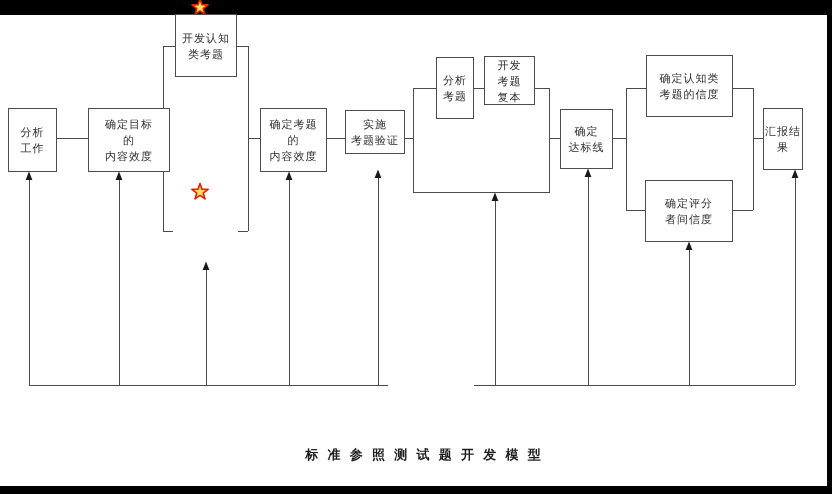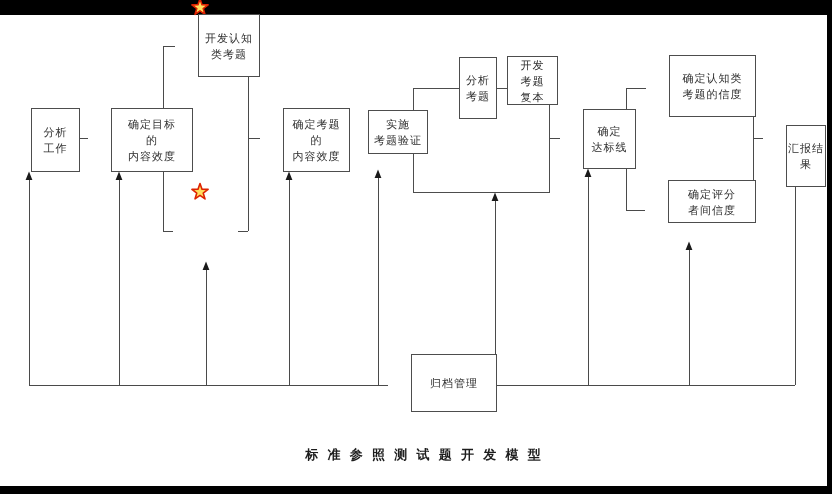--- a/index.html
+++ b/index.html
@@ -8,21 +8,21 @@
     font-family:"Liberation Serif","DejaVu Serif",serif;
   }
   .bar{position:absolute;background:#000000;}
   .bar-top{left:0;top:0;width:832px;height:15px;}
   .bar-right{right:0;top:0;width:5px;height:494px;}
   .bar-bottom{left:0;bottom:0;width:832px;height:8px;}
   .wires{position:absolute;left:0;top:0;width:832px;height:494px;}
   .box{
     position:absolute;box-sizing:border-box;border:1.5px solid #4d4d4d;background:#ffffff;
     display:flex;align-items:center;justify-content:center;text-align:center;
-    font-size:11px;line-height:16px;color:#2e2e2e;white-space:pre-line;letter-spacing:1px;margin-left:23px;
+    font-size:11px;line-height:16px;color:#2e2e2e;white-space:pre-line;letter-spacing:1px;
   }
   .container-box{position:absolute;box-sizing:border-box;border:1.2px solid #4d4d4d;background:#ffffff;}
   .caption{
     position:absolute;left:11px;top:446px;width:827px;text-align:center;
     font-size:13px;font-weight:bold;color:#1d1d1d;letter-spacing:3px;
   }
 </style>
 </head>
 <body>
 
@@ -83,22 +83,21 @@
   <div class="box" style="left:484px;top:56px;width:51px;height:49px">开发
 考题
 复本</div>
 
   <div class="box" style="left:560px;top:109px;width:53px;height:60px">确定
 达标线</div>
 
   <div class="box" style="left:646px;top:55px;width:87px;height:62px">确定认知类
 考题的信度</div>
 
-  <div class="box" style="left:645px;top:180px;width:88px;height:43px">确定评分
+  <div class="box" style="left:645px;top:180px;width:88px;height:62px">确定评分
 者间信度</div>
 
-  <div class="box" style="left:763px;top:125px;width:40px;height:62px">汇报结果</div>
+  <div class="box" style="left:763px;top:108px;width:40px;height:62px">汇报结果</div>
 
-  <div class="box" style="left:388px;top:354px;width:86px;height:58px">归档管理</div>
 
   <div class="caption">标 准 参 照 测 试 题 开 发 模 型</div>
 
 </div>
 
 </body></html>

